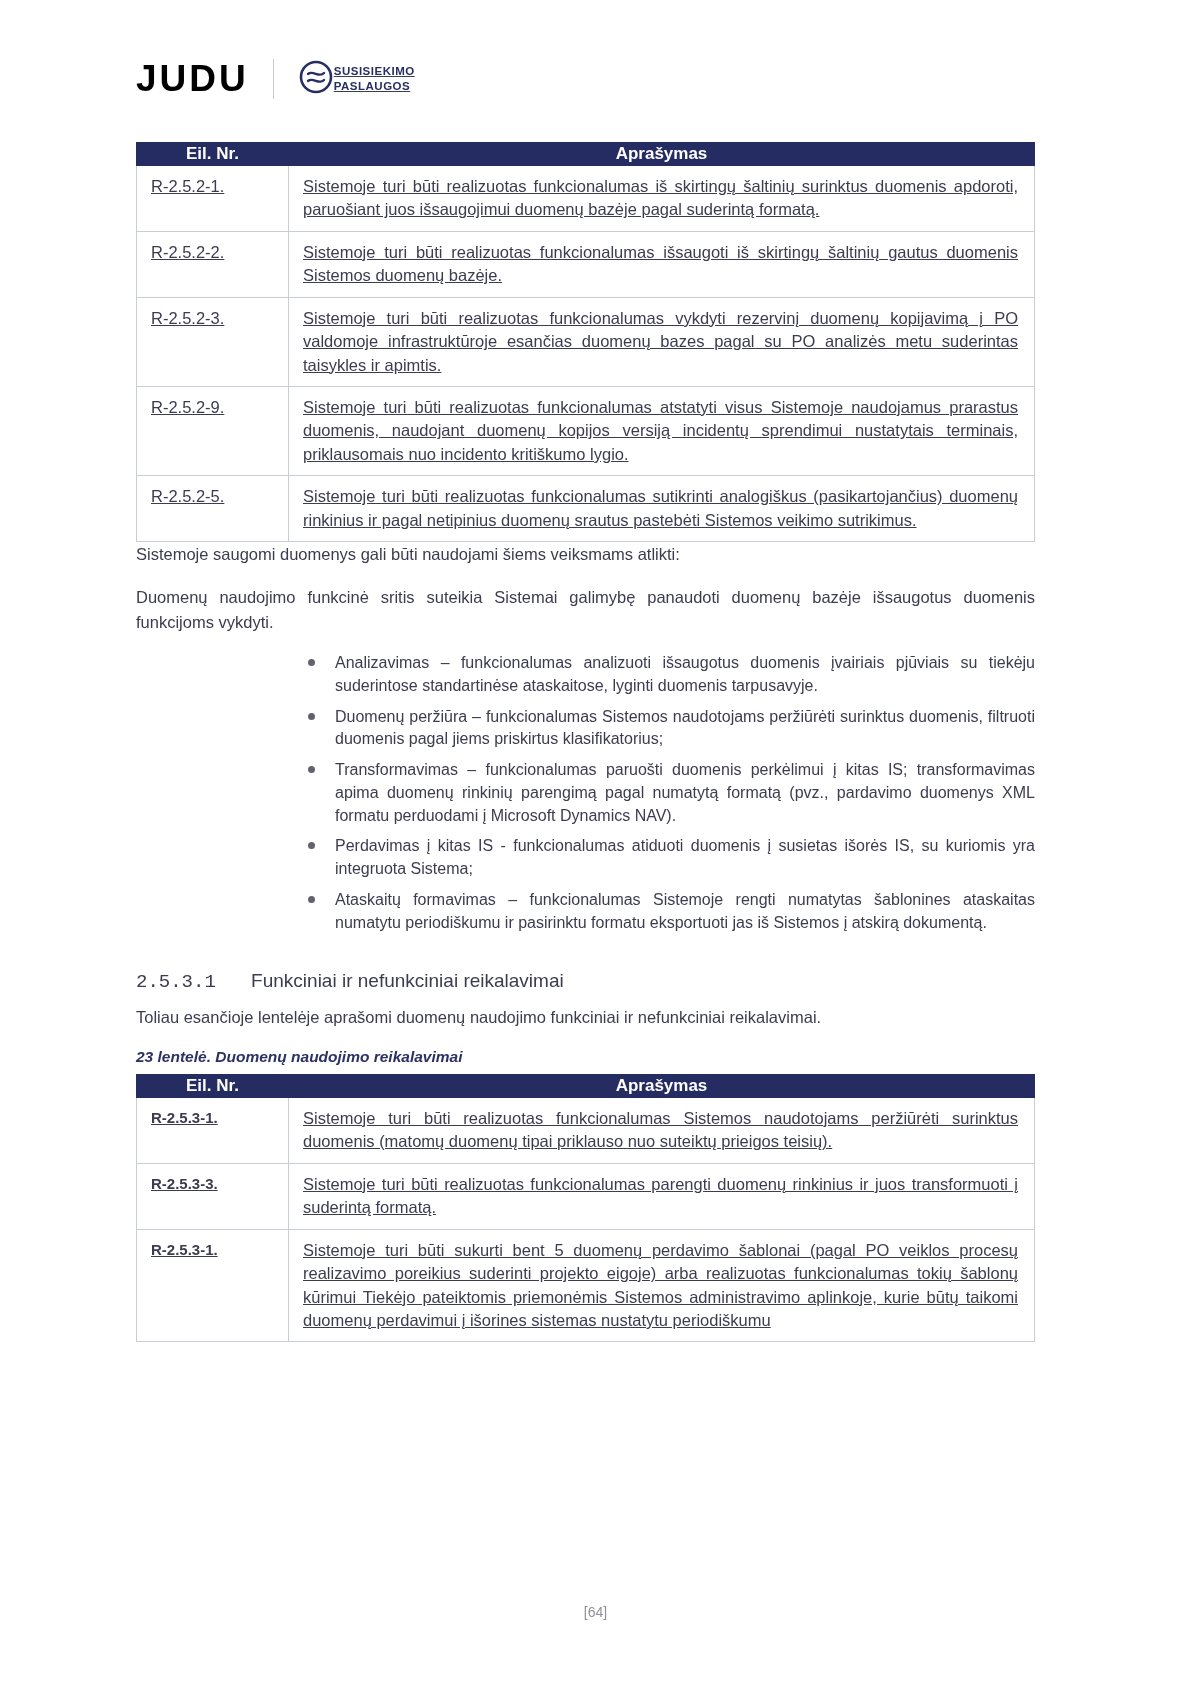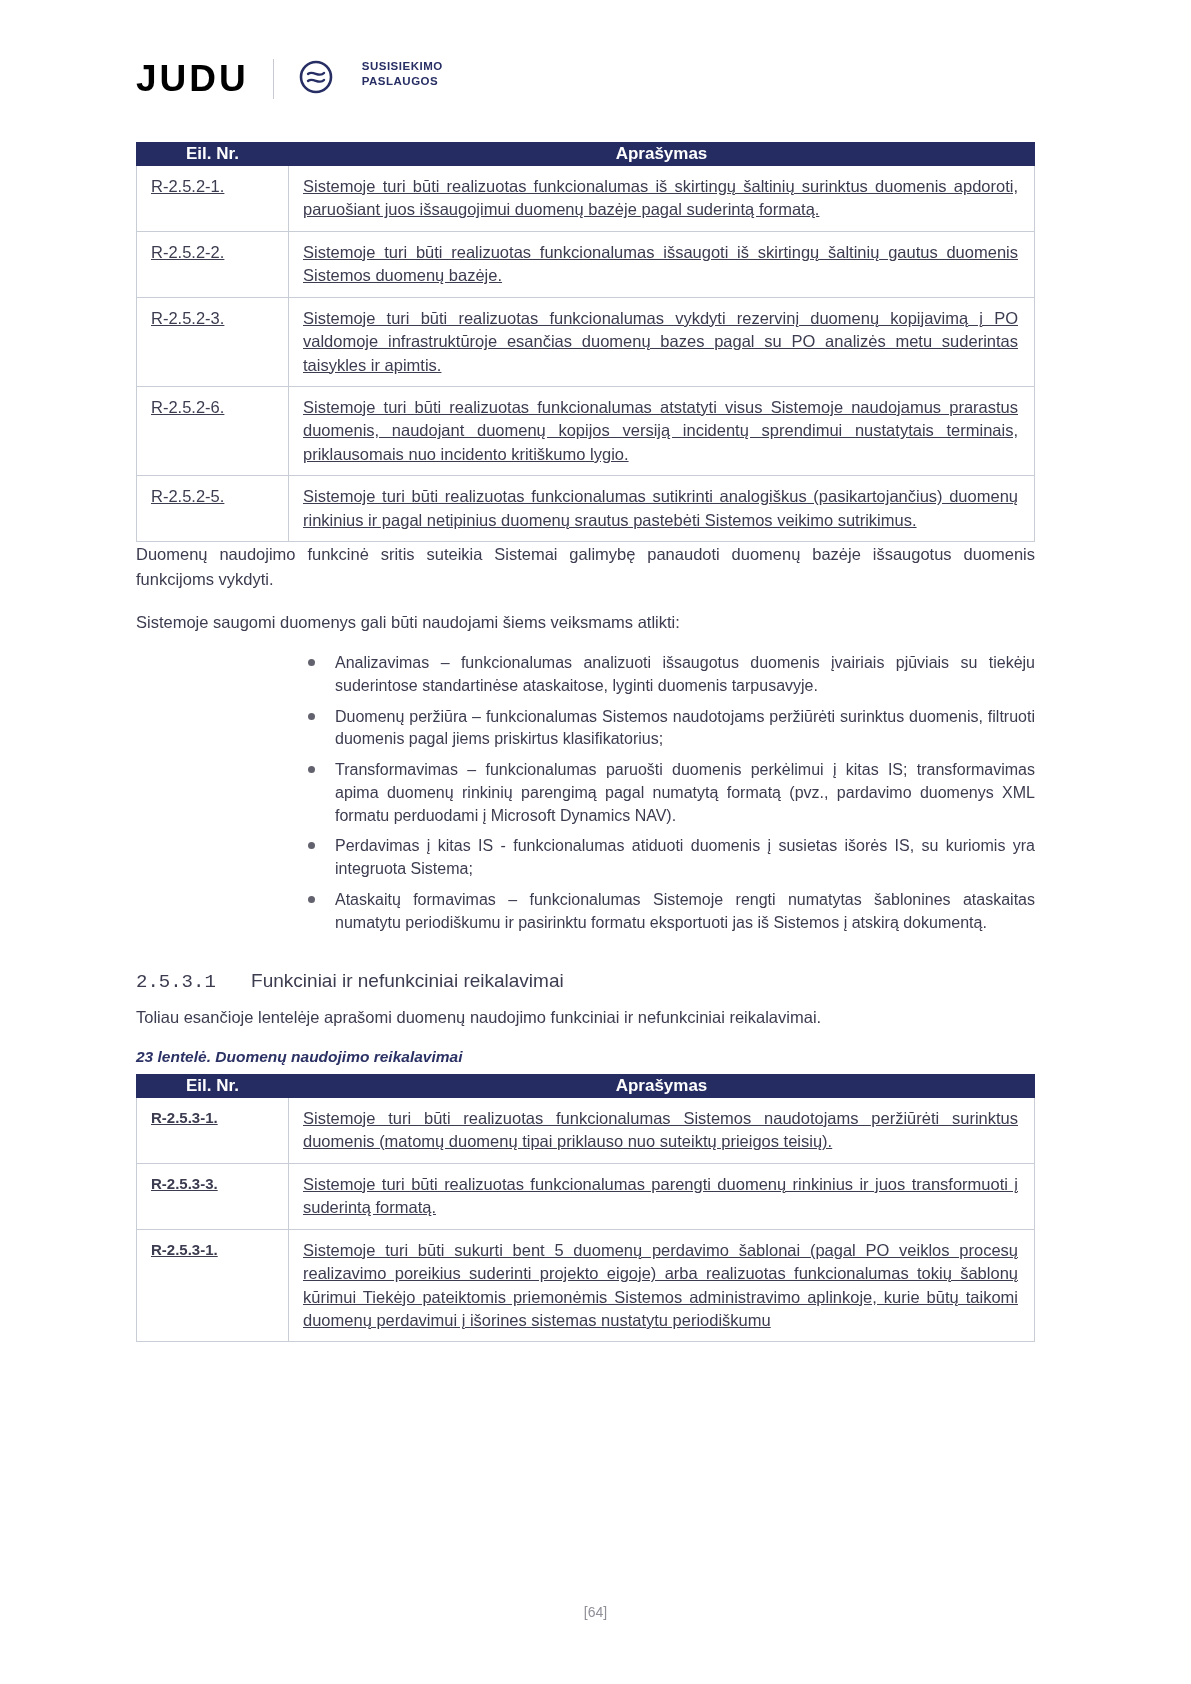--- a/index.html
+++ b/index.html
@@ -18,21 +18,21 @@
     margin: 0 auto;
   }
   .content { padding: 58px 156px 120px 136px; }
 
   
   .logo-row { display: flex; align-items: center; gap: 24px; margin-bottom: 42px; }
   .judu-logo {
     font-size: 37px; font-weight: 800; color: #000000; letter-spacing: 3px;
   }
   .logo-divider { width: 1px; height: 40px; background: #c9c9d2; }
-  .partner-logo { display: flex; gap: 28px; }
+  .partner-logo { display: flex; align-items: center; gap: 0; text-decoration: underline; }
   .partner-text {
     display: flex; flex-direction: column;
     font-size: 11.5px; font-weight: 700; color: #272e64;
     letter-spacing: 0.5px; line-height: 1.3;
   }
 
   
   table.req-table {
     width: 100%; border-collapse: collapse;
     font-size: 16.5px;
@@ -140,33 +140,33 @@
         </tr>
         <tr>
           <td class="cell-id">R-2.5.2-2.</td>
           <td class="cell-text">Sistemoje turi būti realizuotas funkcionalumas išsaugoti iš skirtingų šaltinių gautus duomenis Sistemos duomenų bazėje.</td>
         </tr>
         <tr>
           <td class="cell-id">R-2.5.2-3.</td>
           <td class="cell-text">Sistemoje turi būti realizuotas funkcionalumas vykdyti rezervinį duomenų kopijavimą į PO valdomoje infrastruktūroje esančias duomenų bazes pagal su PO analizės metu suderintas taisykles ir apimtis.</td>
         </tr>
         <tr>
-          <td class="cell-id">R-2.5.2-6.</td>
+          <td class="cell-id">R-2.5.2-9.</td>
           <td class="cell-text">Sistemoje turi būti realizuotas funkcionalumas atstatyti visus Sistemoje naudojamus prarastus duomenis, naudojant duomenų kopijos versiją incidentų sprendimui nustatytais terminais, priklausomais nuo incidento kritiškumo lygio.</td>
         </tr>
         <tr>
           <td class="cell-id">R-2.5.2-5.</td>
           <td class="cell-text">Sistemoje turi būti realizuotas funkcionalumas sutikrinti analogiškus (pasikartojančius) duomenų rinkinius ir pagal netipinius duomenų srautus pastebėti Sistemos veikimo sutrikimus.</td>
         </tr>
       </tbody>
     </table>
 
 
+    <p class="para">Sistemoje saugomi duomenys gali būti naudojami šiems veiksmams atlikti:</p>
     <p class="para">Duomenų naudojimo funkcinė sritis suteikia Sistemai galimybę panaudoti duomenų bazėje išsaugotus duomenis funkcijoms vykdyti.</p>
-    <p class="para">Sistemoje saugomi duomenys gali būti naudojami šiems veiksmams atlikti:</p>
 
     <ul class="bullets">
       <li class="bullet-item">
         <span class="bullet-dot"></span>
         <span>Analizavimas – funkcionalumas analizuoti išsaugotus duomenis įvairiais pjūviais su tiekėju suderintose standartinėse ataskaitose, lyginti duomenis tarpusavyje.</span>
       </li>
       <li class="bullet-item">
         <span class="bullet-dot"></span>
         <span>Duomenų peržiūra – funkcionalumas Sistemos naudotojams peržiūrėti surinktus duomenis, filtruoti duomenis pagal jiems priskirtus klasifikatorius;</span>
       </li>

